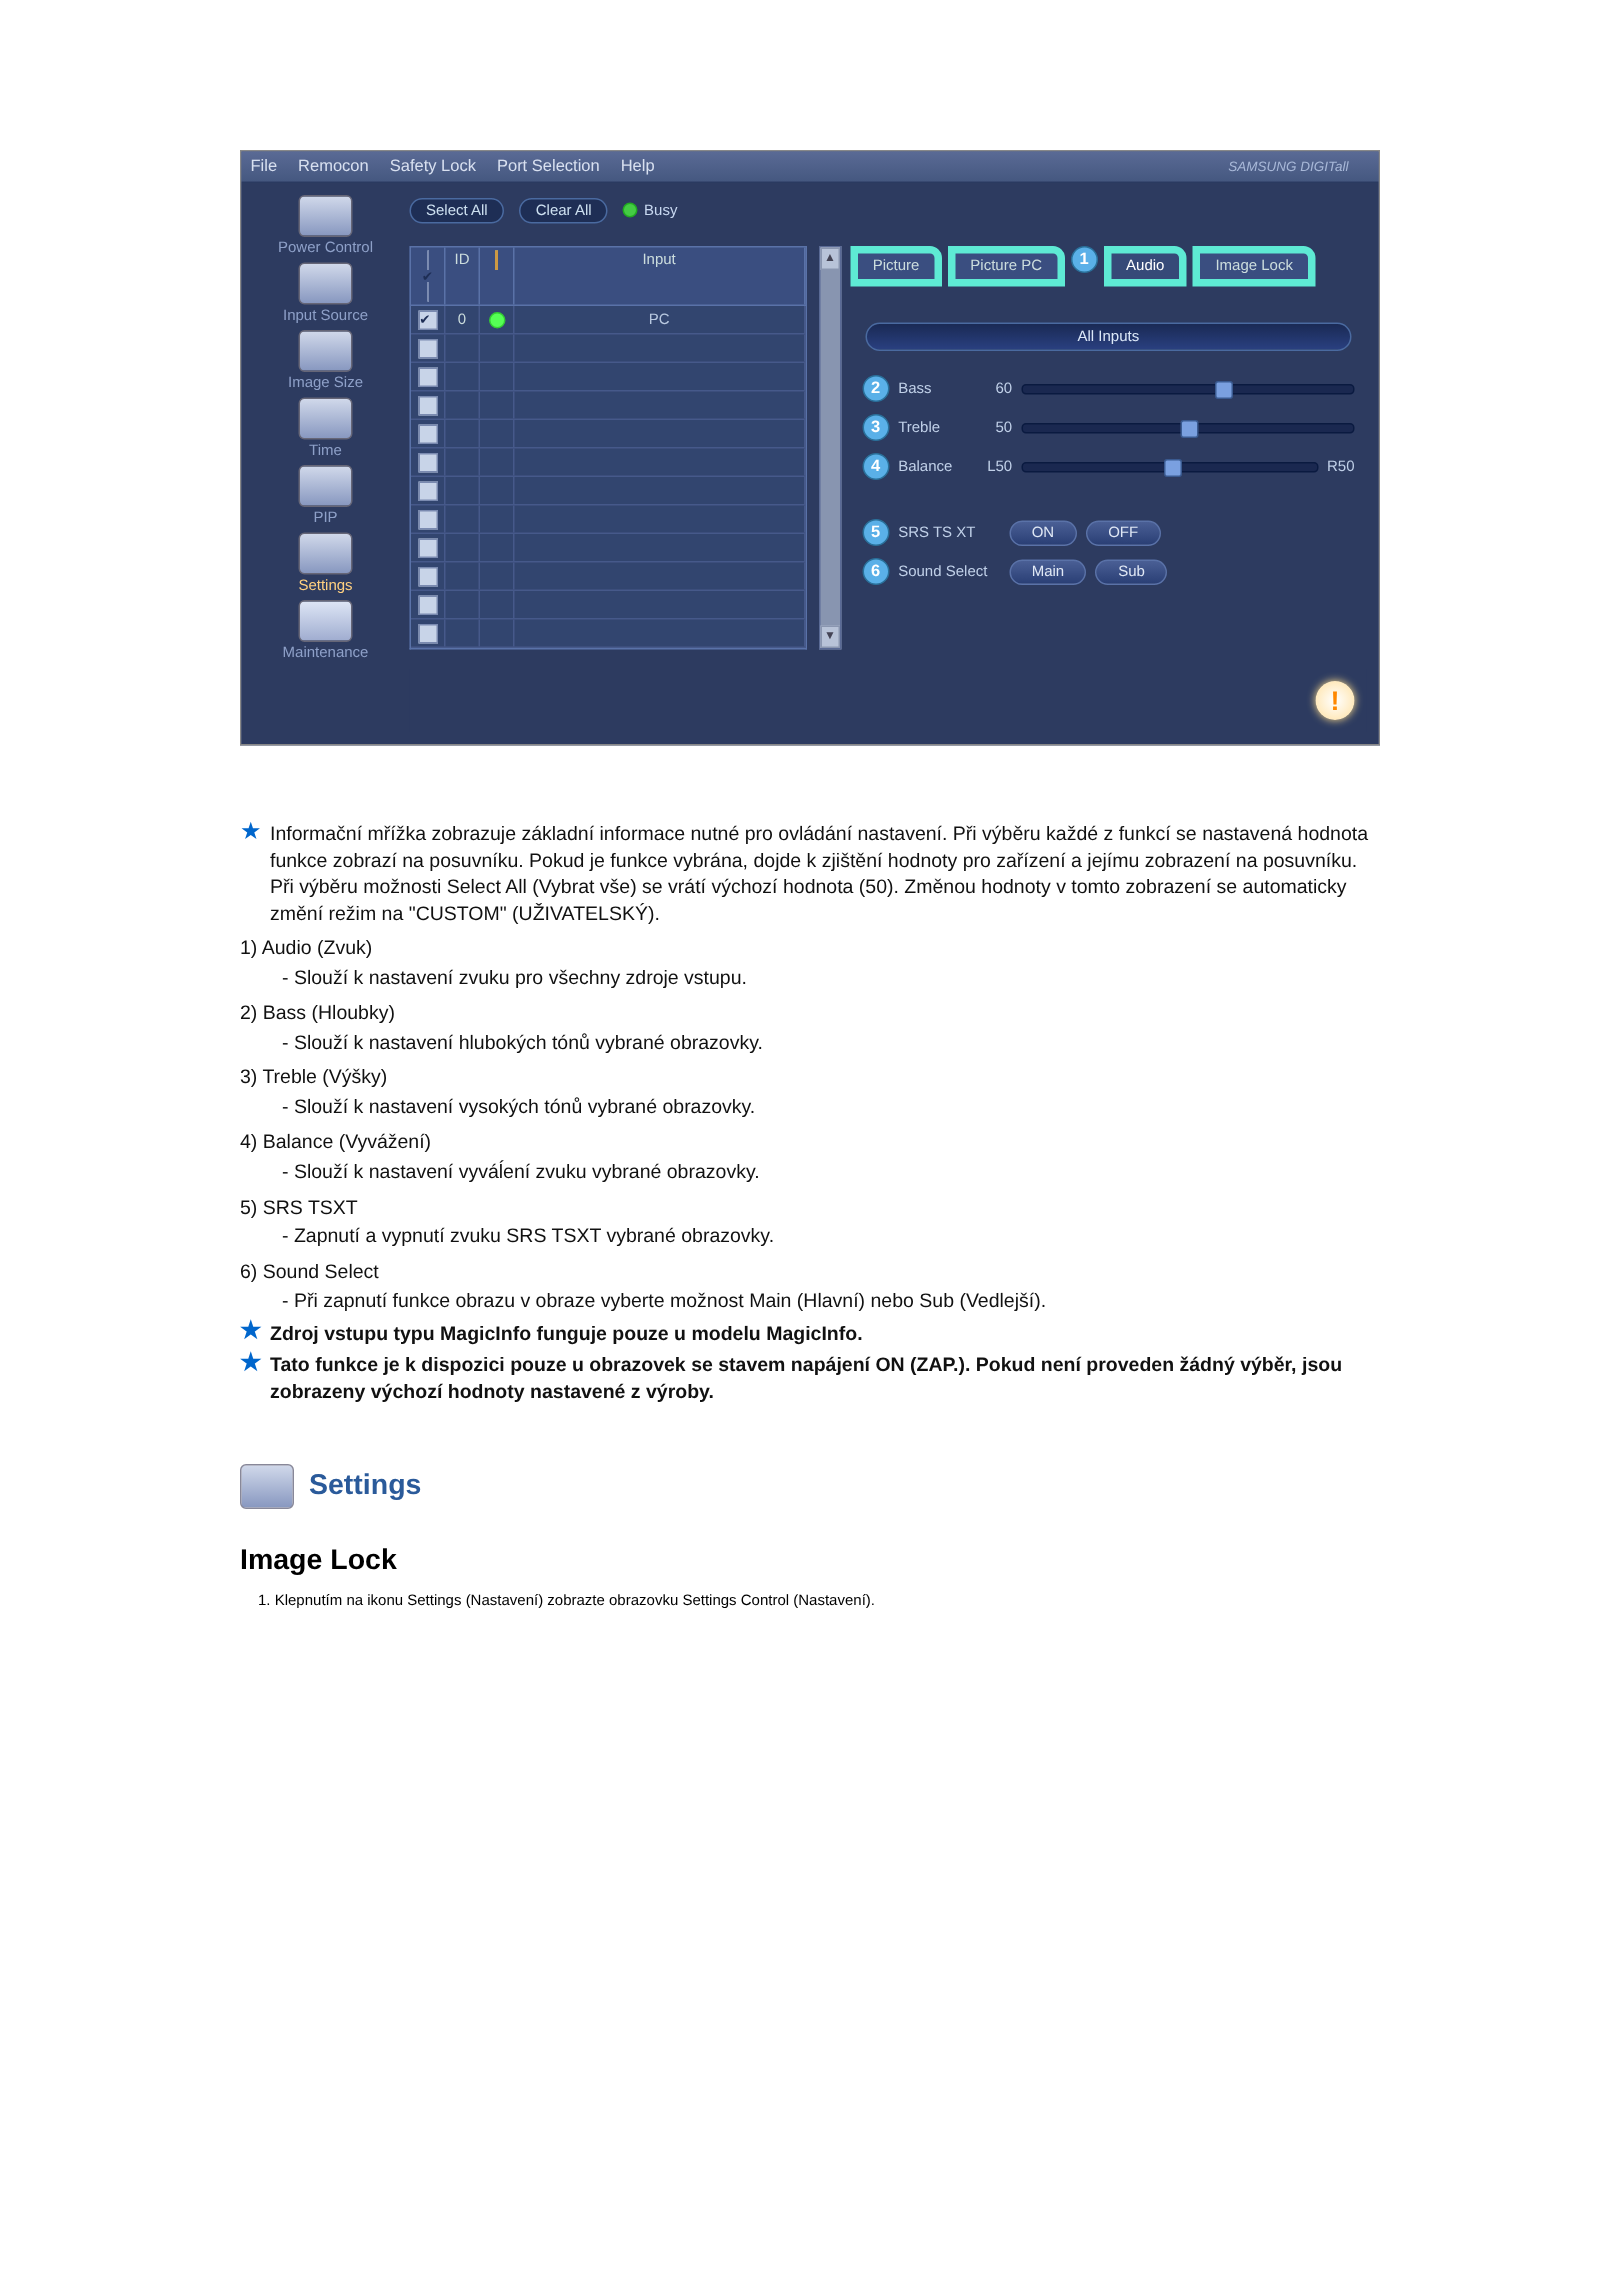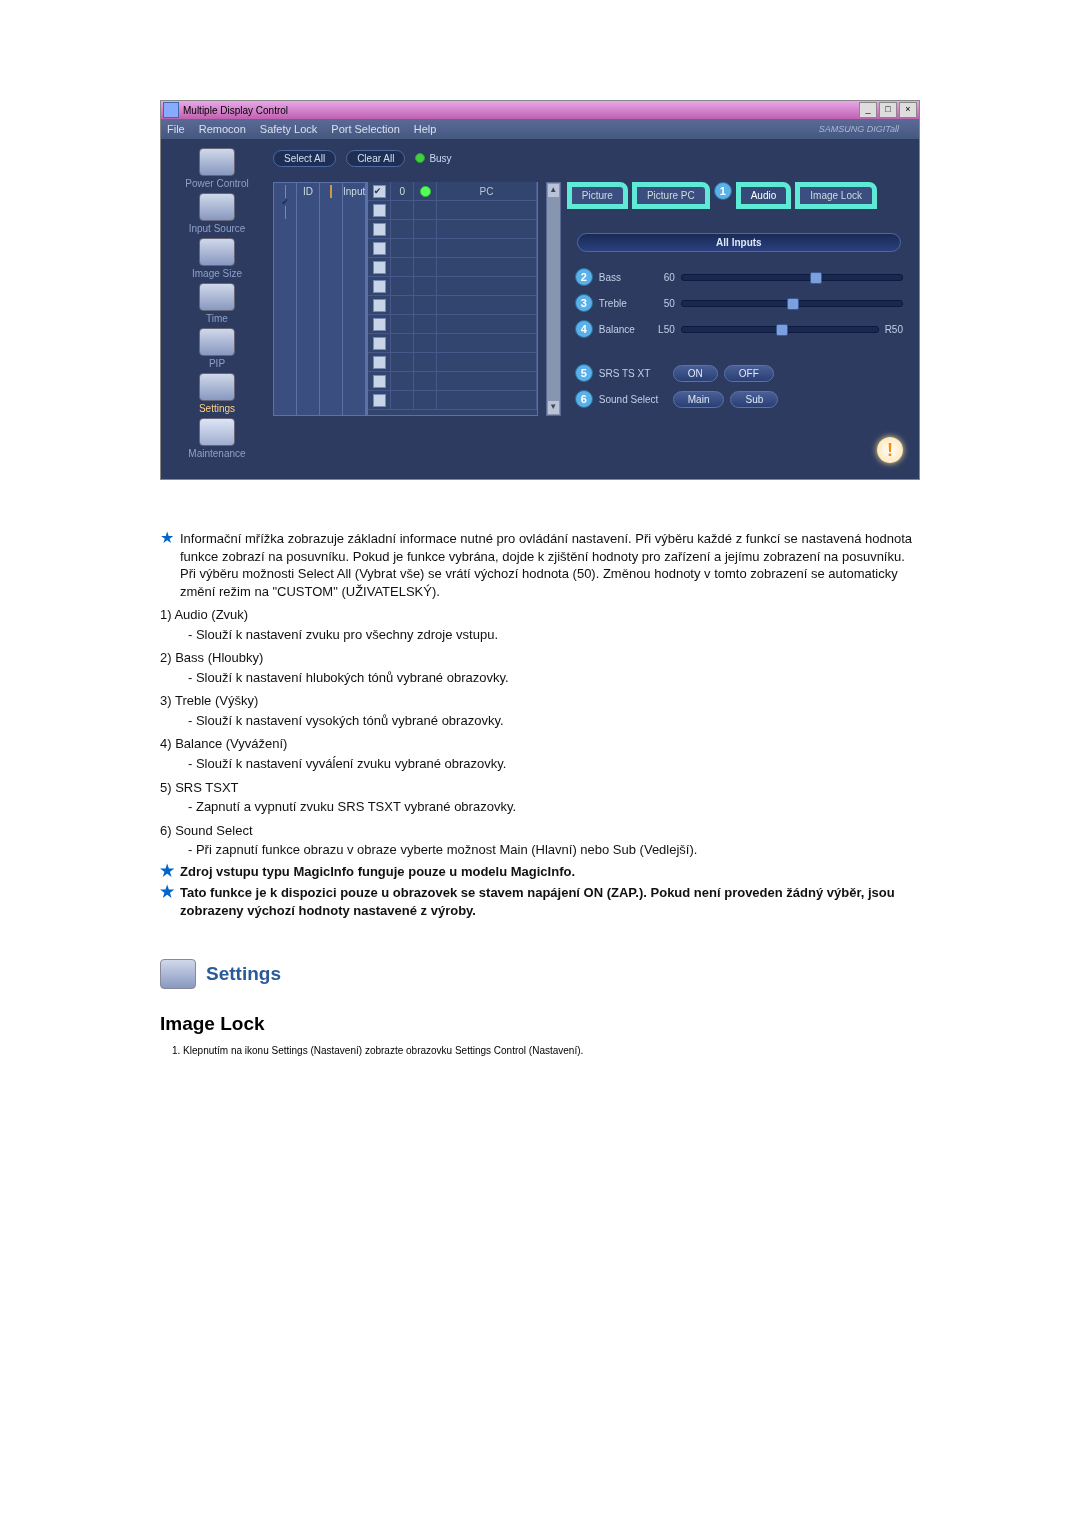--- a/index.html
+++ b/index.html
@@ -18,40 +18,40 @@
 .navitem{display:flex;flex-direction:column;align-items:center;gap:2px;color:#8ea0c8;font-size:10px}
 .navitem.active .lbl{color:#ffd080}
 .navicon{width:34px;height:26px;background:linear-gradient(#d0d8ea,#8898c0);border-radius:4px;border:1px solid #667;position:relative}
 .navicon.wrench{background:linear-gradient(#dde5f5,#a0add0)}
 .content{flex:1;display:flex;flex-direction:column;gap:13px}
 .toolbar{display:flex;align-items:center;gap:10px;padding:2px 0;font-size:10px;color:#a8cfe8}
 .toolbar .btn{background:#1e2e55;border:1px solid #4a6aa0;border-radius:9px;padding:2px 10px;color:#cde0f0}
 .toolbar .busy{display:flex;align-items:flex-start;gap:4px;color:#c8d8f0}
 .toolbar .dot{width:8px;height:8px;background:#4c4;border-radius:50%;border:1px solid #2a2}
 .panel{display:flex;gap:6px}
-.grid{flex:1;display:flex;flex-direction:row}
+.grid{flex:1;display:flex;flex-direction:column}
 .ghead{display:flex;background:#3a4e80;color:#cdd;font-size:10px;border:1px solid #5a72a8}
 .ghead .c{border-right:1px solid #5a72a8;text-align:center;padding:3px 0}
 .c1{width:22px}.c2{width:22px}.c3{width:22px}.c4{flex:1}
 .gbody{border:1px solid #5a72a8;border-top:0;flex:1;background:#32456f;position:relative}
 .gbody .row{display:flex;height:18px;border-bottom:1px solid #46598a}
 .gbody .c{border-right:1px solid #46598a;display:flex;align-items:center;justify-content:center}
 .chk{width:11px;height:11px;border:1px solid #7a8ab0;background:#c8d4e8}
 .chk.on::after{content:"✔";font-size:9px;color:#1e2e55;display:block;line-height:10px}
 .gbody .c4{justify-content:center;color:#b8c8e0;font-size:10px}
 .ledg{width:9px;height:9px;border-radius:50%;background:#5f5;border:1px solid #3c3}
 .ledy{width:11px;height:11px;background:#fd6;border:1px solid #c94}
 .scrollbar{width:13px;background:#8895b0;margin-left:2px;display:flex;flex-direction:column;justify-content:space-between;border:1px solid #5a6a95}
 .scrollbar .arr{height:13px;background:#b8c3d8;border:1px solid #8a96b0;font-size:8px;text-align:center;line-height:11px;color:#445}
 .tabs{display:flex;gap:4px;margin-bottom:4px}
 .tab{background:#3a4e80;color:#cdd;font-size:10px;padding:3px 10px;border-radius:0 8px 0 0;border:5px solid #5eead4}
 .tab.active{background:#364a78;color:#fff}
 .numb{width:16px;height:16px;border-radius:50%;background:#5ab0e8;color:#fff;font-size:11px;text-align:center;line-height:16px;font-weight:bold;border:1px solid #2a709a}
 .settings-pane{flex:1;display:flex;flex-direction:column;gap:8px;padding:18px 8px 8px}
-.allinp{background:linear-gradient(#1a2a55,#2a4080);border:1px solid #4a6aa0;border-radius:10px;text-align:center;color:#dce8f8;font-size:10px;padding:3px;font-weight:bold;margin:2px 2px 8px}
+.allinp{background:linear-gradient(#1a2a55,#2a4080);border:1px solid #4a6aa0;border-radius:10px;text-align:center;color:#dce8f8;font-size:10px;padding:3px;font-weight:normal;margin:2px 2px 8px}
 .slrow{display:flex;align-items:center;gap:6px;font-size:10px;color:#c0d0e8}
 .slrow .lbl{width:44px}
 .slrow .val{width:26px;text-align:right}
 .slider{flex:1;height:5px;background:#1a2850;border-radius:3px;position:relative;border:1px solid #0a1a40}
 .slider .thumb{position:absolute;top:-3px;width:10px;height:10px;background:#7aa0e0;border-radius:2px;border:1px solid #3a5a90}
 .btnrow{display:flex;align-items:center;gap:6px;font-size:10px;color:#c0d0e8}
 .btnrow .lbl{width:68px;font-weight:normal}
 .pbtn{background:linear-gradient(#4a5f95,#2a3f75);border:1px solid #5a72a8;border-radius:9px;padding:2px 14px;color:#e0e8f5;font-size:10px}
 .status{background:#2d3b60;padding:8px;display:flex;justify-content:flex-end}
 .status .q{width:26px;height:26px;border-radius:50%;background:radial-gradient(#fff,#ffe0a0);box-shadow:0 0 6px #fd8;color:#f80;font-size:18px;text-align:center;line-height:26px;font-weight:bold}
@@ -65,29 +65,20 @@
 .sec .ic{width:34px;height:28px;background:linear-gradient(#d0d8ea,#8898c0);border:1px solid #889;border-radius:4px}
 .sec h2{color:#2a5a9a;font-size:19px;margin:0}
 .sub{margin-top:24px;font-size:19px;font-weight:bold}
 .substep{margin:10px 0 0 12px;font-size:10px}
 </style>
 </head>
 <body>
 
 <div class="page">
 <div class="app-win">
-  <div class="titlebar">
-    <span class="ticon"></span>
-    <span class="ttext">Multiple Display Control</span>
-    <div class="winbtns">
-      <span>_</span>
-      <span>□</span>
-      <span>×</span>
-    </div>
-  </div>
   <div class="menubar">
     <span>File</span>
     <span>Remocon</span>
     <span>Safety Lock</span>
     <span>Port Selection</span>
     <span>Help</span>
     <span class="brand">SAMSUNG DIGITall</span>
   </div>
   <div class="appbody">
     <div class="sidebar">

